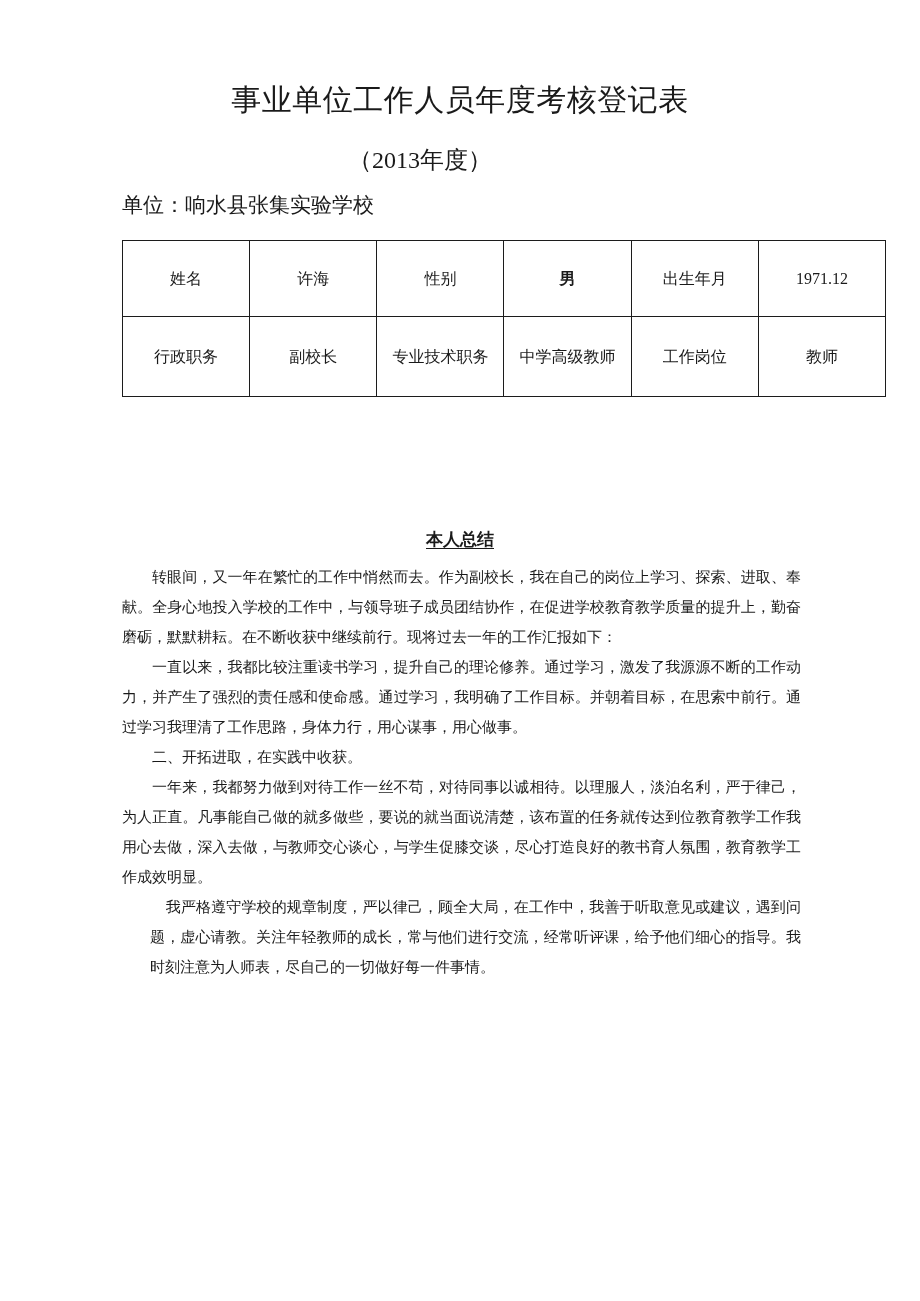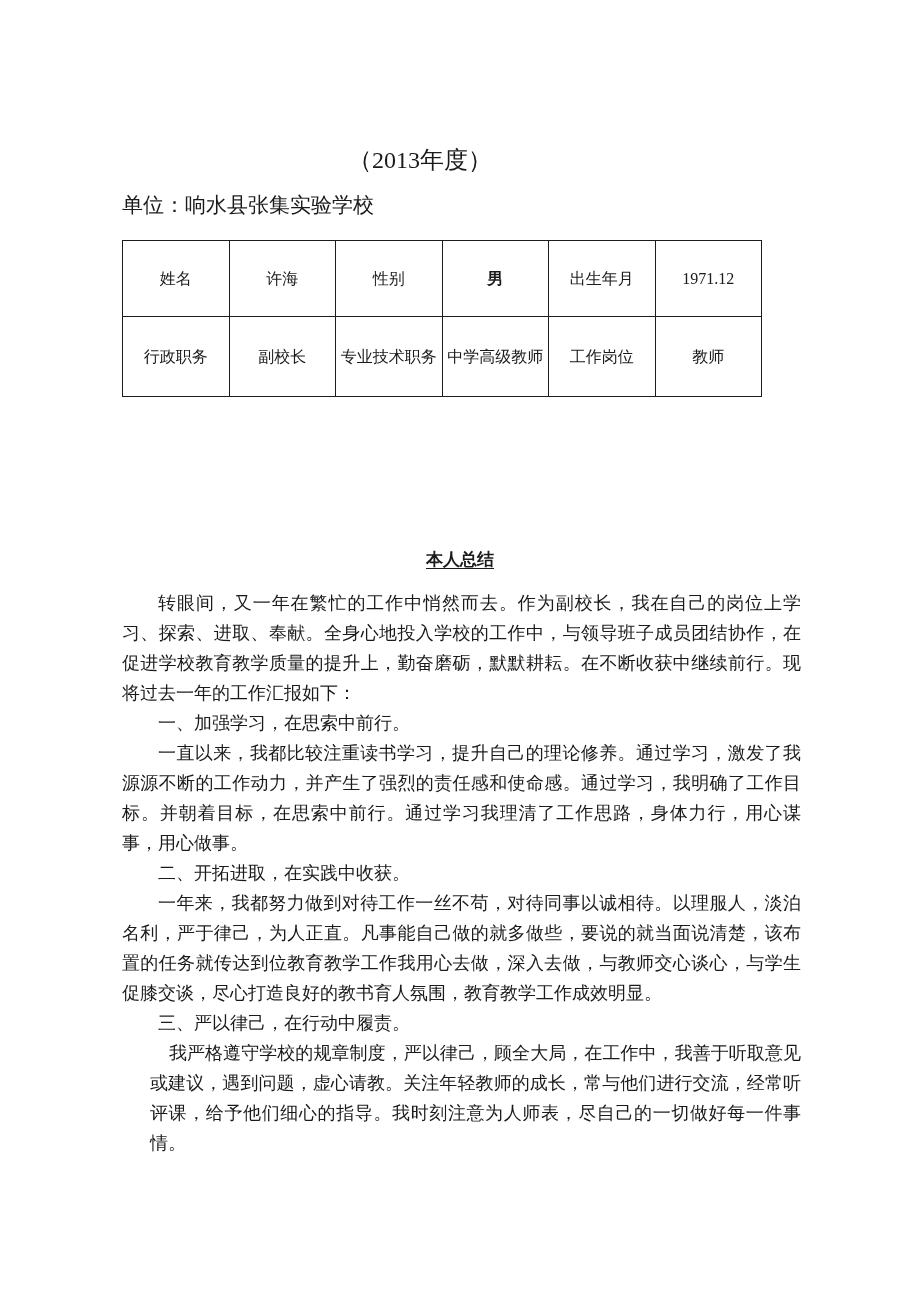--- a/index.html
+++ b/index.html
@@ -55,21 +55,21 @@
     line-height: 30px;
     font-weight: 400;
     font-family: "Liberation Serif", "DejaVu Serif", serif;
   }
 
   
   .info-table {
     position: absolute;
     left: 122px;
     top: 240px;
-    width: 640px;
+    width: 764px;
     border-collapse: collapse;
     table-layout: fixed;
     font-size: 16px;
     font-family: "Liberation Serif", "DejaVu Serif", serif;
     padding-left: 9px;
   }
   .info-table td {
     border: 1px solid #1c1c1c;
     text-align: center;
     vertical-align: middle;
@@ -79,39 +79,39 @@
   }
   .info-table tr.r1 td { height: 71px; }
   .info-table tr.r2 td { height: 76px; }
   .info-table tr.r3 td { height: 75px; }
   .info-table td.b { font-weight: bold; }
 
   
   .section-heading {
     position: absolute;
     left: 0;
-    top: 548px;
+    top: 528px;
     width: 920px;
     text-align: center;
     font-size: 17px;
     font-weight: bold;
     font-family: "Liberation Serif", "DejaVu Serif", serif;
   }
   .section-heading span.u {
     text-decoration: underline;
     text-underline-offset: 3px;
   }
 
   
   .body-text {
     position: absolute;
     left: 122px;
-    top: 588px;
+    top: 562px;
     width: 679px;
-    font-size: 18px;
+    font-size: 15px;
     line-height: 30px;
     text-align: justify;
     text-justify: inter-ideograph;
     font-family: "Liberation Serif", "DejaVu Serif", serif;
   }
   .body-text p {
     margin: 0;
     text-indent: 2em;
     text-align: justify;
   }
@@ -121,20 +121,21 @@
   .body-text p.indent-narrow {
     text-indent: 1.05em;
     margin-left: 28px;
   }
 </style>
 </head>
 <body>
 
 <div class="page">
 
+  <div class="doc-title">事业单位工作人员年度考核登记表</div>
 
   <div class="doc-subtitle">（2013年度）</div>
 
   <div class="unit-line">单位：响水县张集实验学校</div>
 
   <table class="info-table">
     <tbody>
       <tr class="r1">
         <td>姓名</td>
         <td>许海</td>
@@ -153,21 +154,19 @@
       </tr>
     </tbody>
   </table>
 
   <div class="section-heading">
     <span class="u">本人总结</span>
   </div>
 
   <div class="body-text">
     <p>转眼间，又一年在繁忙的工作中悄然而去。作为副校长，我在自己的岗位上学习、探索、进取、奉献。全身心地投入学校的工作中，与领导班子成员团结协作，在促进学校教育教学质量的提升上，勤奋磨砺，默默耕耘。在不断收获中继续前行。现将过去一年的工作汇报如下：</p>
-    <p>一、加强学习，在思索中前行。</p>
     <p>一直以来，我都比较注重读书学习，提升自己的理论修养。通过学习，激发了我源源不断的工作动力，并产生了强烈的责任感和使命感。通过学习，我明确了工作目标。并朝着目标，在思索中前行。通过学习我理清了工作思路，身体力行，用心谋事，用心做事。</p>
     <p>二、开拓进取，在实践中收获。</p>
     <p>一年来，我都努力做到对待工作一丝不苟，对待同事以诚相待。以理服人，淡泊名利，严于律己，为人正直。凡事能自己做的就多做些，要说的就当面说清楚，该布置的任务就传达到位教育教学工作我用心去做，深入去做，与教师交心谈心，与学生促膝交谈，尽心打造良好的教书育人氛围，教育教学工作成效明显。</p>
-    <p>三、严以律己，在行动中履责。</p>
     <p class="indent-narrow">我严格遵守学校的规章制度，严以律己，顾全大局，在工作中，我善于听取意见或建议，遇到问题，虚心请教。关注年轻教师的成长，常与他们进行交流，经常听评课，给予他们细心的指导。我时刻注意为人师表，尽自己的一切做好每一件事情。</p>
   </div>
 
 </div>
 
 </body></html>

